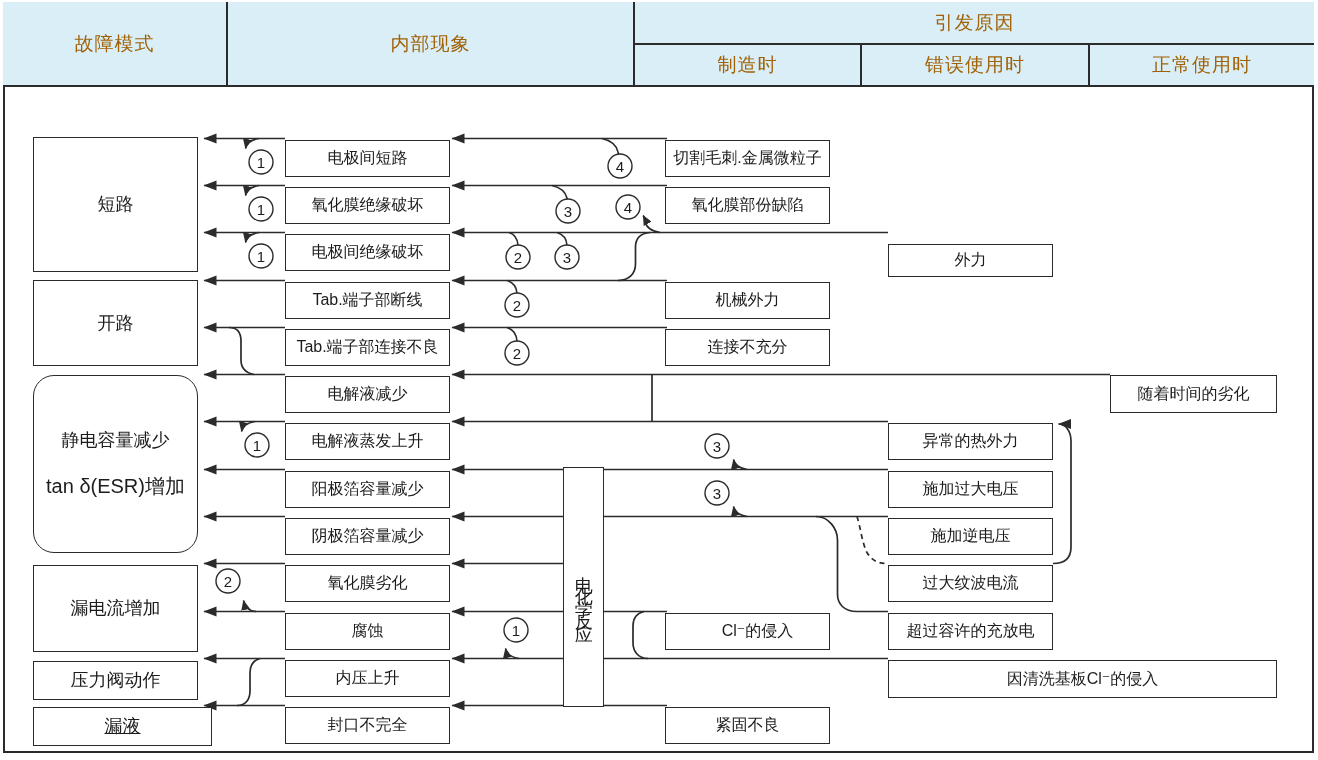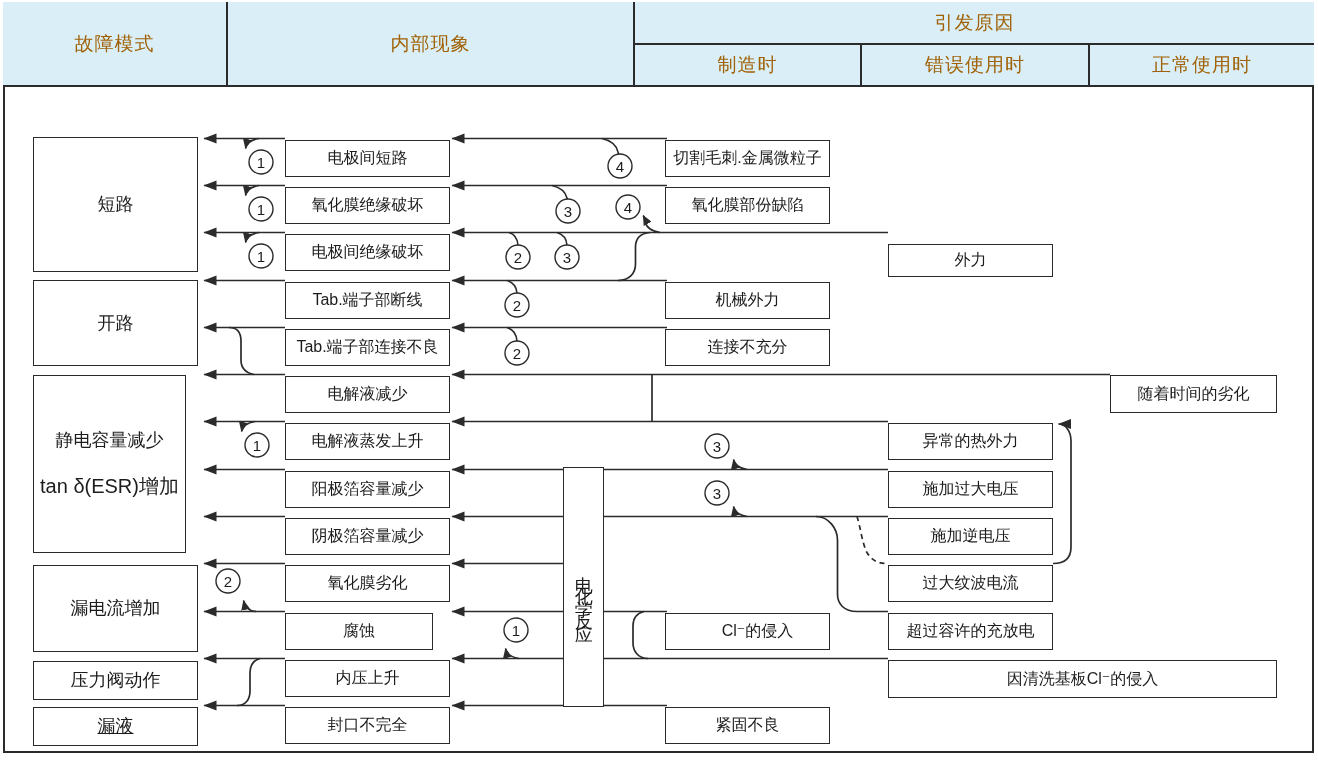--- a/index.html
+++ b/index.html
@@ -148,39 +148,39 @@
         <circle cx="620" cy="166" r="12" fill="#fff" stroke="#2b2b2b" stroke-width="1.4"></circle>
         <text x="620" y="171.5" text-anchor="middle">4</text>
         <circle cx="628" cy="207" r="12" fill="#fff" stroke="#2b2b2b" stroke-width="1.4"></circle>
         <text x="628" y="212.5" text-anchor="middle">4</text>
       </g>
     </g>
   </svg>
 
   <div class="bx big" style="left:33px;top:117px;width:165px;height:135px;">短路</div>
   <div class="bx big" style="left:33px;top:260px;width:165px;height:86px;">开路</div>
-  <div class="bx big cap2" style="left:33px;top:355px;width:153px;height:178px;">
+  <div class="bx big cap2" style="left:33px;top:355px;width:165px;height:178px;border-radius:21px;">
     <span>静电容量减少</span>
     <span style="font-size:20px;">tan δ(ESR)增加</span>
   </div>
   <div class="bx big" style="left:33px;top:545px;width:165px;height:87px;">漏电流增加</div>
   <div class="bx big" style="left:33px;top:641px;width:165px;height:39px;">压力阀动作</div>
-  <div class="bx big" style="left:33px;top:687px;width:165px;height:39px;text-decoration:underline;">漏液</div>
+  <div class="bx big" style="left:33px;top:687px;width:179px;height:39px;text-decoration:underline;">漏液</div>
 
   <div class="bx" style="left:285px;top:120px;width:165px;height:37px;">电极间短路</div>
   <div class="bx" style="left:285px;top:167px;width:165px;height:37px;">氧化膜绝缘破坏</div>
   <div class="bx" style="left:285px;top:214px;width:165px;height:37px;">电极间绝缘破坏</div>
   <div class="bx" style="left:285px;top:262px;width:165px;height:37px;">Tab.端子部断线</div>
   <div class="bx" style="left:285px;top:309px;width:165px;height:37px;">Tab.端子部连接不良</div>
   <div class="bx" style="left:285px;top:356px;width:165px;height:37px;">电解液减少</div>
   <div class="bx" style="left:285px;top:403px;width:165px;height:37px;">电解液蒸发上升</div>
   <div class="bx" style="left:285px;top:451px;width:165px;height:37px;">阳极箔容量减少</div>
   <div class="bx" style="left:285px;top:498px;width:165px;height:37px;">阴极箔容量减少</div>
   <div class="bx" style="left:285px;top:545px;width:165px;height:37px;">氧化膜劣化</div>
-  <div class="bx" style="left:285px;top:593px;width:148px;height:37px;">腐蚀</div>
+  <div class="bx" style="left:285px;top:593px;width:165px;height:37px;">腐蚀</div>
   <div class="bx" style="left:285px;top:640px;width:165px;height:37px;">内压上升</div>
   <div class="bx" style="left:285px;top:687px;width:165px;height:37px;">封口不完全</div>
 
   <div class="bx" id="centerbox" style="left:563px;top:447px;width:41px;height:240px;">电化学反应</div>
 
   <div class="bx" style="left:665px;top:120px;width:165px;height:37px;">切割毛刺.金属微粒子</div>
   <div class="bx" style="left:665px;top:167px;width:165px;height:37px;">氧化膜部份缺陷</div>
   <div class="bx" style="left:665px;top:262px;width:165px;height:37px;">机械外力</div>
   <div class="bx" style="left:665px;top:309px;width:165px;height:37px;">连接不充分</div>
   <div class="bx" style="left:665px;top:593px;width:165px;height:37px;padding-left:20px;">Cl⁻的侵入</div>

